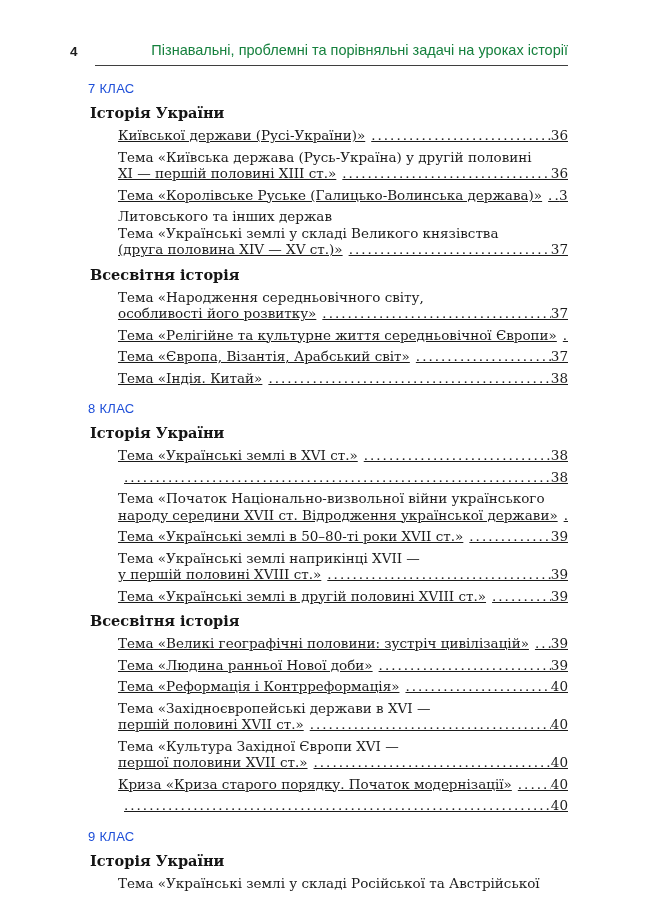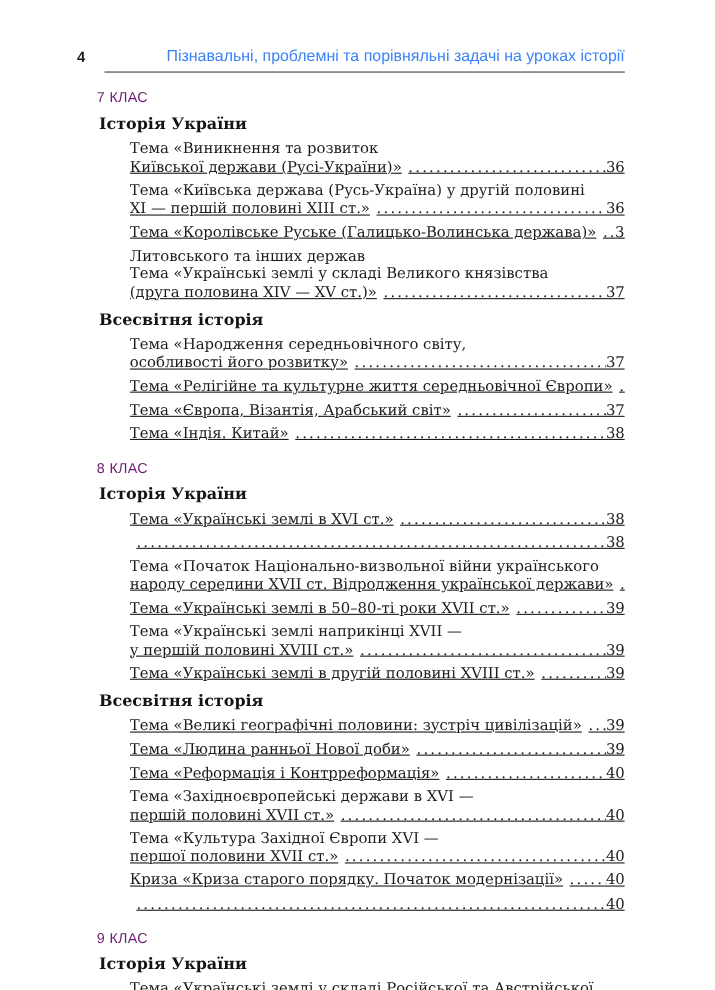--- a/index.html
+++ b/index.html
@@ -36,31 +36,31 @@
   }
   .title-box {
     flex: 1;
     text-align: right;
     border-bottom: 1.5px solid #3f3f3f;
     padding-bottom: 6px;
   }
   .running-title {
     font-family: "Liberation Sans", sans-serif;
     font-size: 14.5px;
-    color: #3b82f6;
+    color: #15803d;
     white-space: nowrap;
   }
   
   .toc {
     padding: 0 82px 0 88px;
   }
   .grade-heading {
     font-family: "Liberation Sans", sans-serif;
     font-size: 13px;
-    color: #701a75;
+    color: #1d4ed8;
     letter-spacing: 0.3px;
     margin: 15px 0 7px 0;
   }
   .subsection-title {
     font-family: "DejaVu Serif", serif;
     font-weight: bold;
     font-size: 14.5px;
     color: #141414;
     margin: 8px 0 6px 2px;
   }
@@ -108,21 +108,20 @@
     <div class="title-box">
       <span class="running-title">Пізнавальні, проблемні та порівняльні задачі на уроках історії</span>
     </div>
   </div>
 
   <div class="toc">
       <section class="grade-section">
         <div class="grade-heading">7 КЛАС</div>
         <div class="subsection-title">Історія України</div>
         <div class="entry">
-          <div class="entry-line"><span class="entry-text">Тема «Виникнення та розвиток</span></div>
           <div class="entry-line last">
             <span class="entry-text">Київської держави (Русі-України)»</span>
             <span class="leader"></span>
             <span class="pageref">36</span>
           </div>
         </div>
         <div class="entry">
           <div class="entry-line"><span class="entry-text">Тема «Київська держава (Русь-Україна) у другій половині</span></div>
           <div class="entry-line last">
             <span class="entry-text">ХІ — першій половині ХІІІ ст.»</span>

